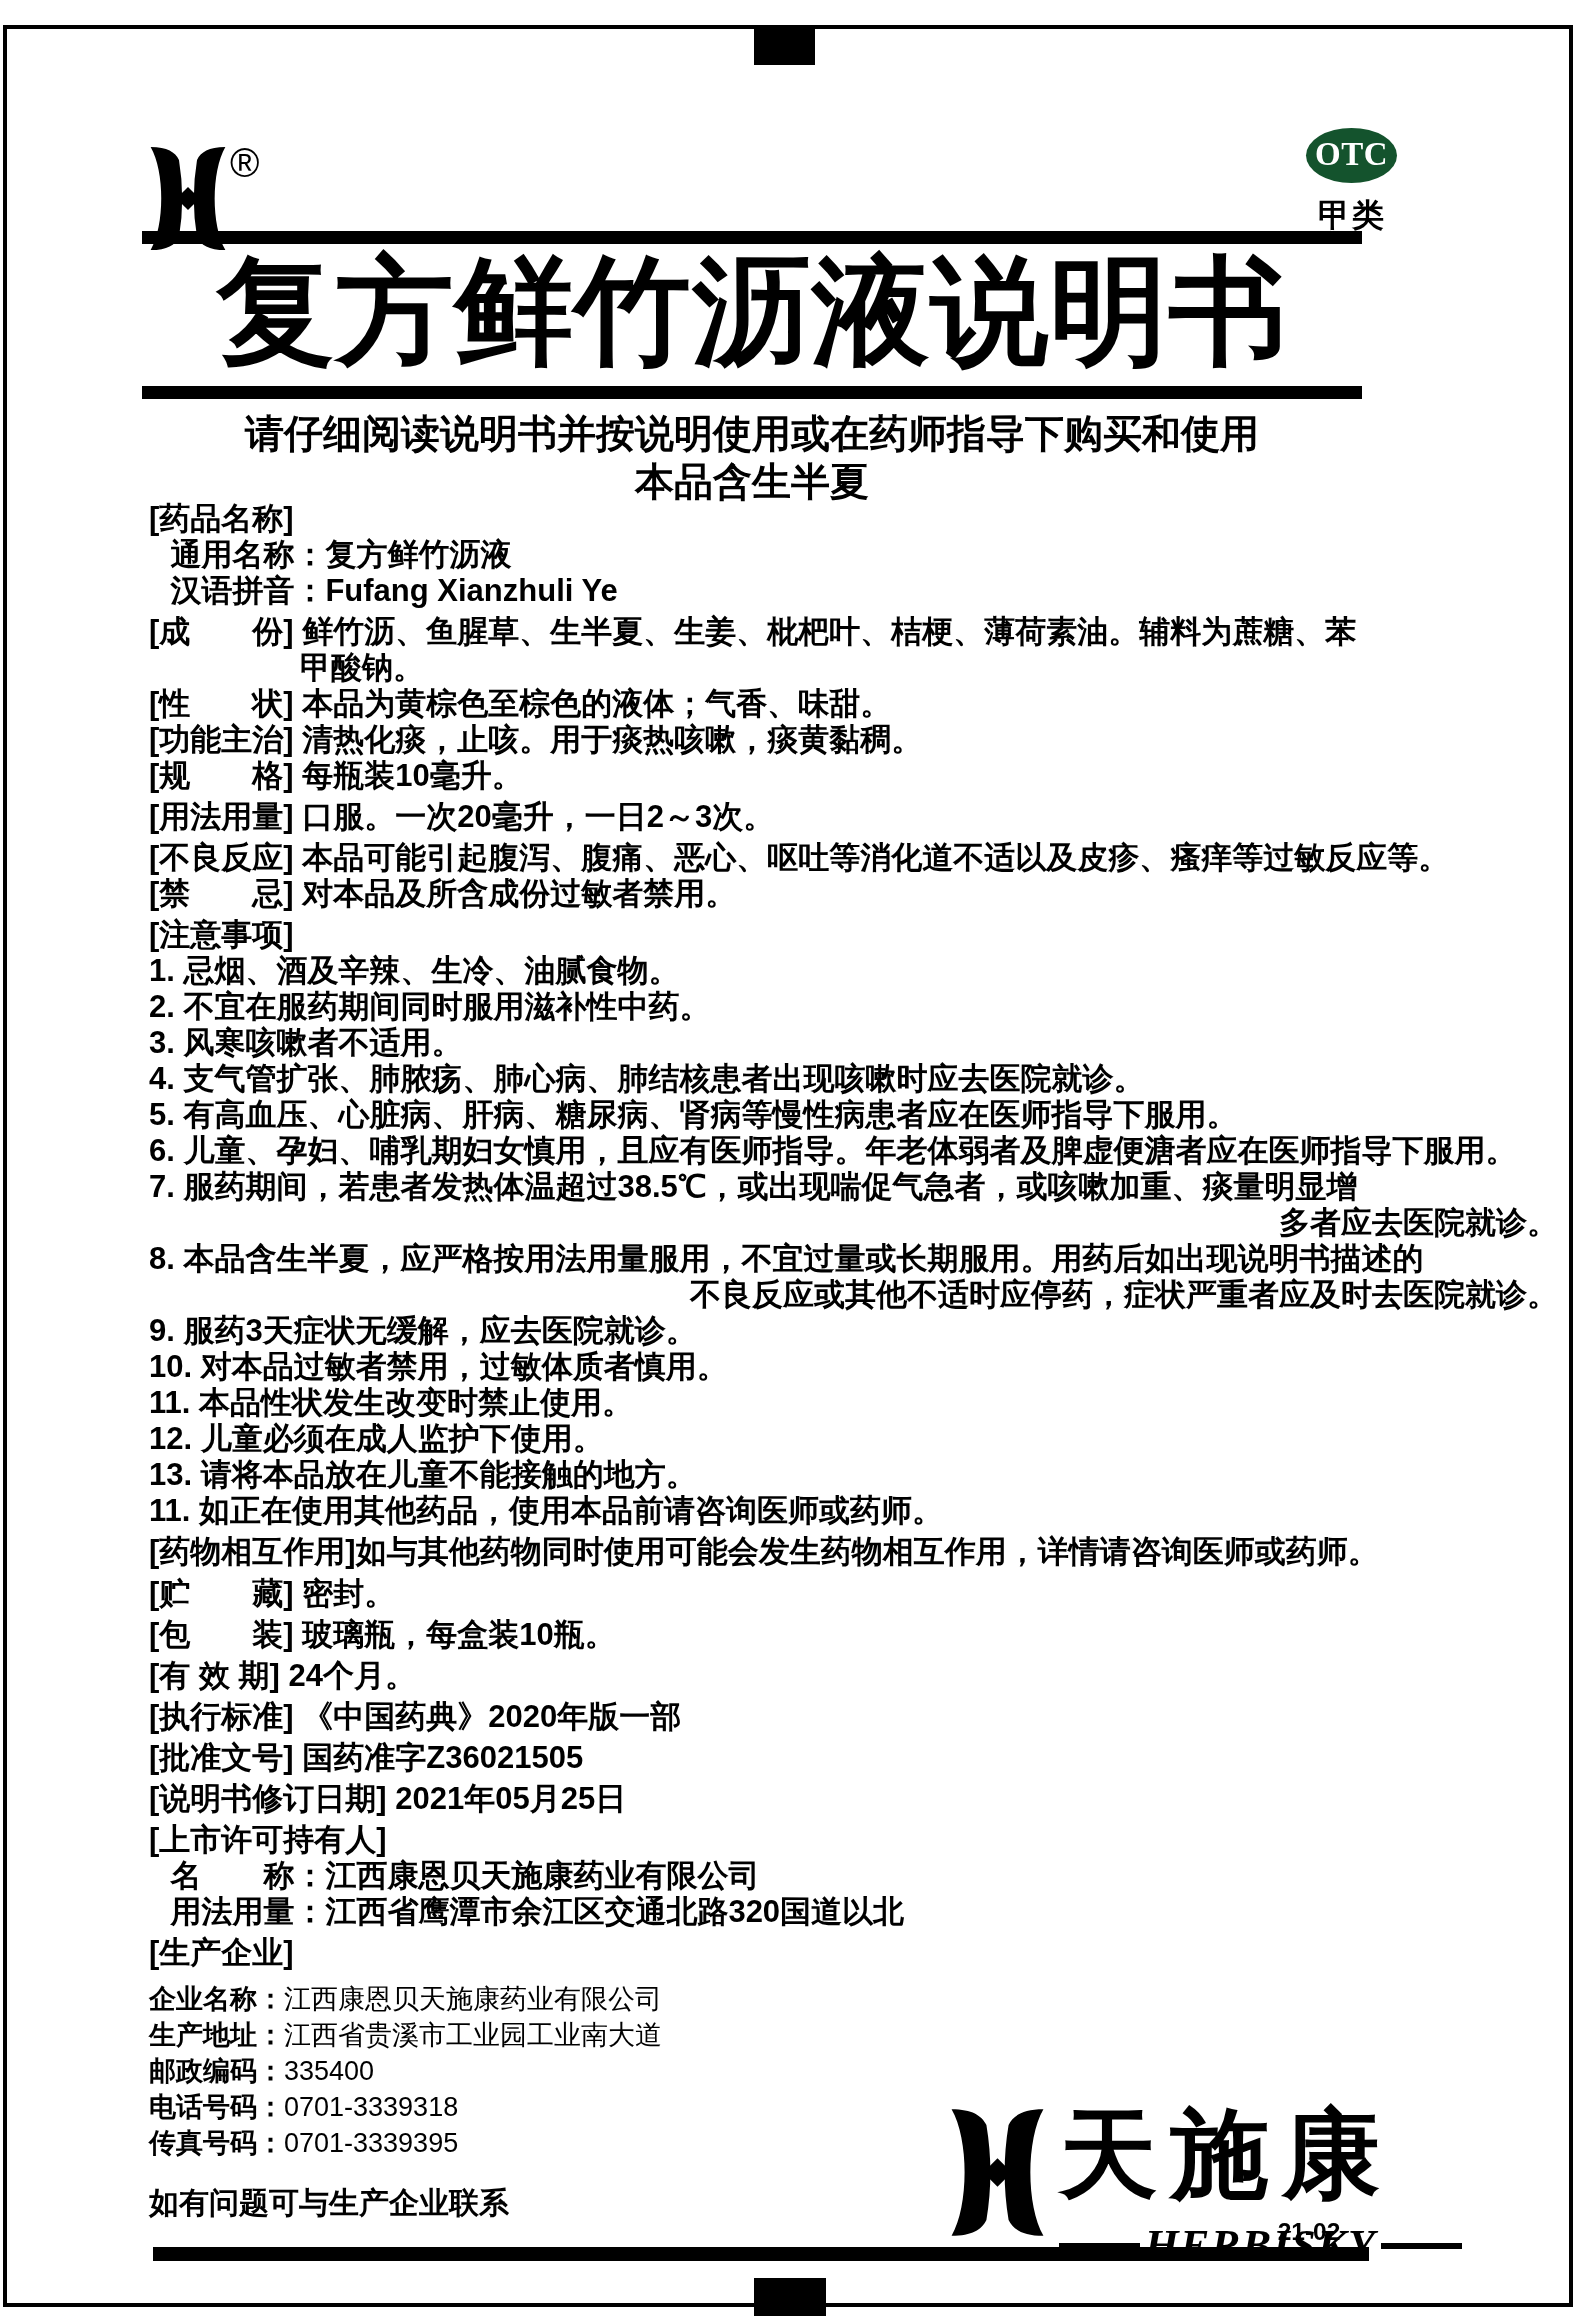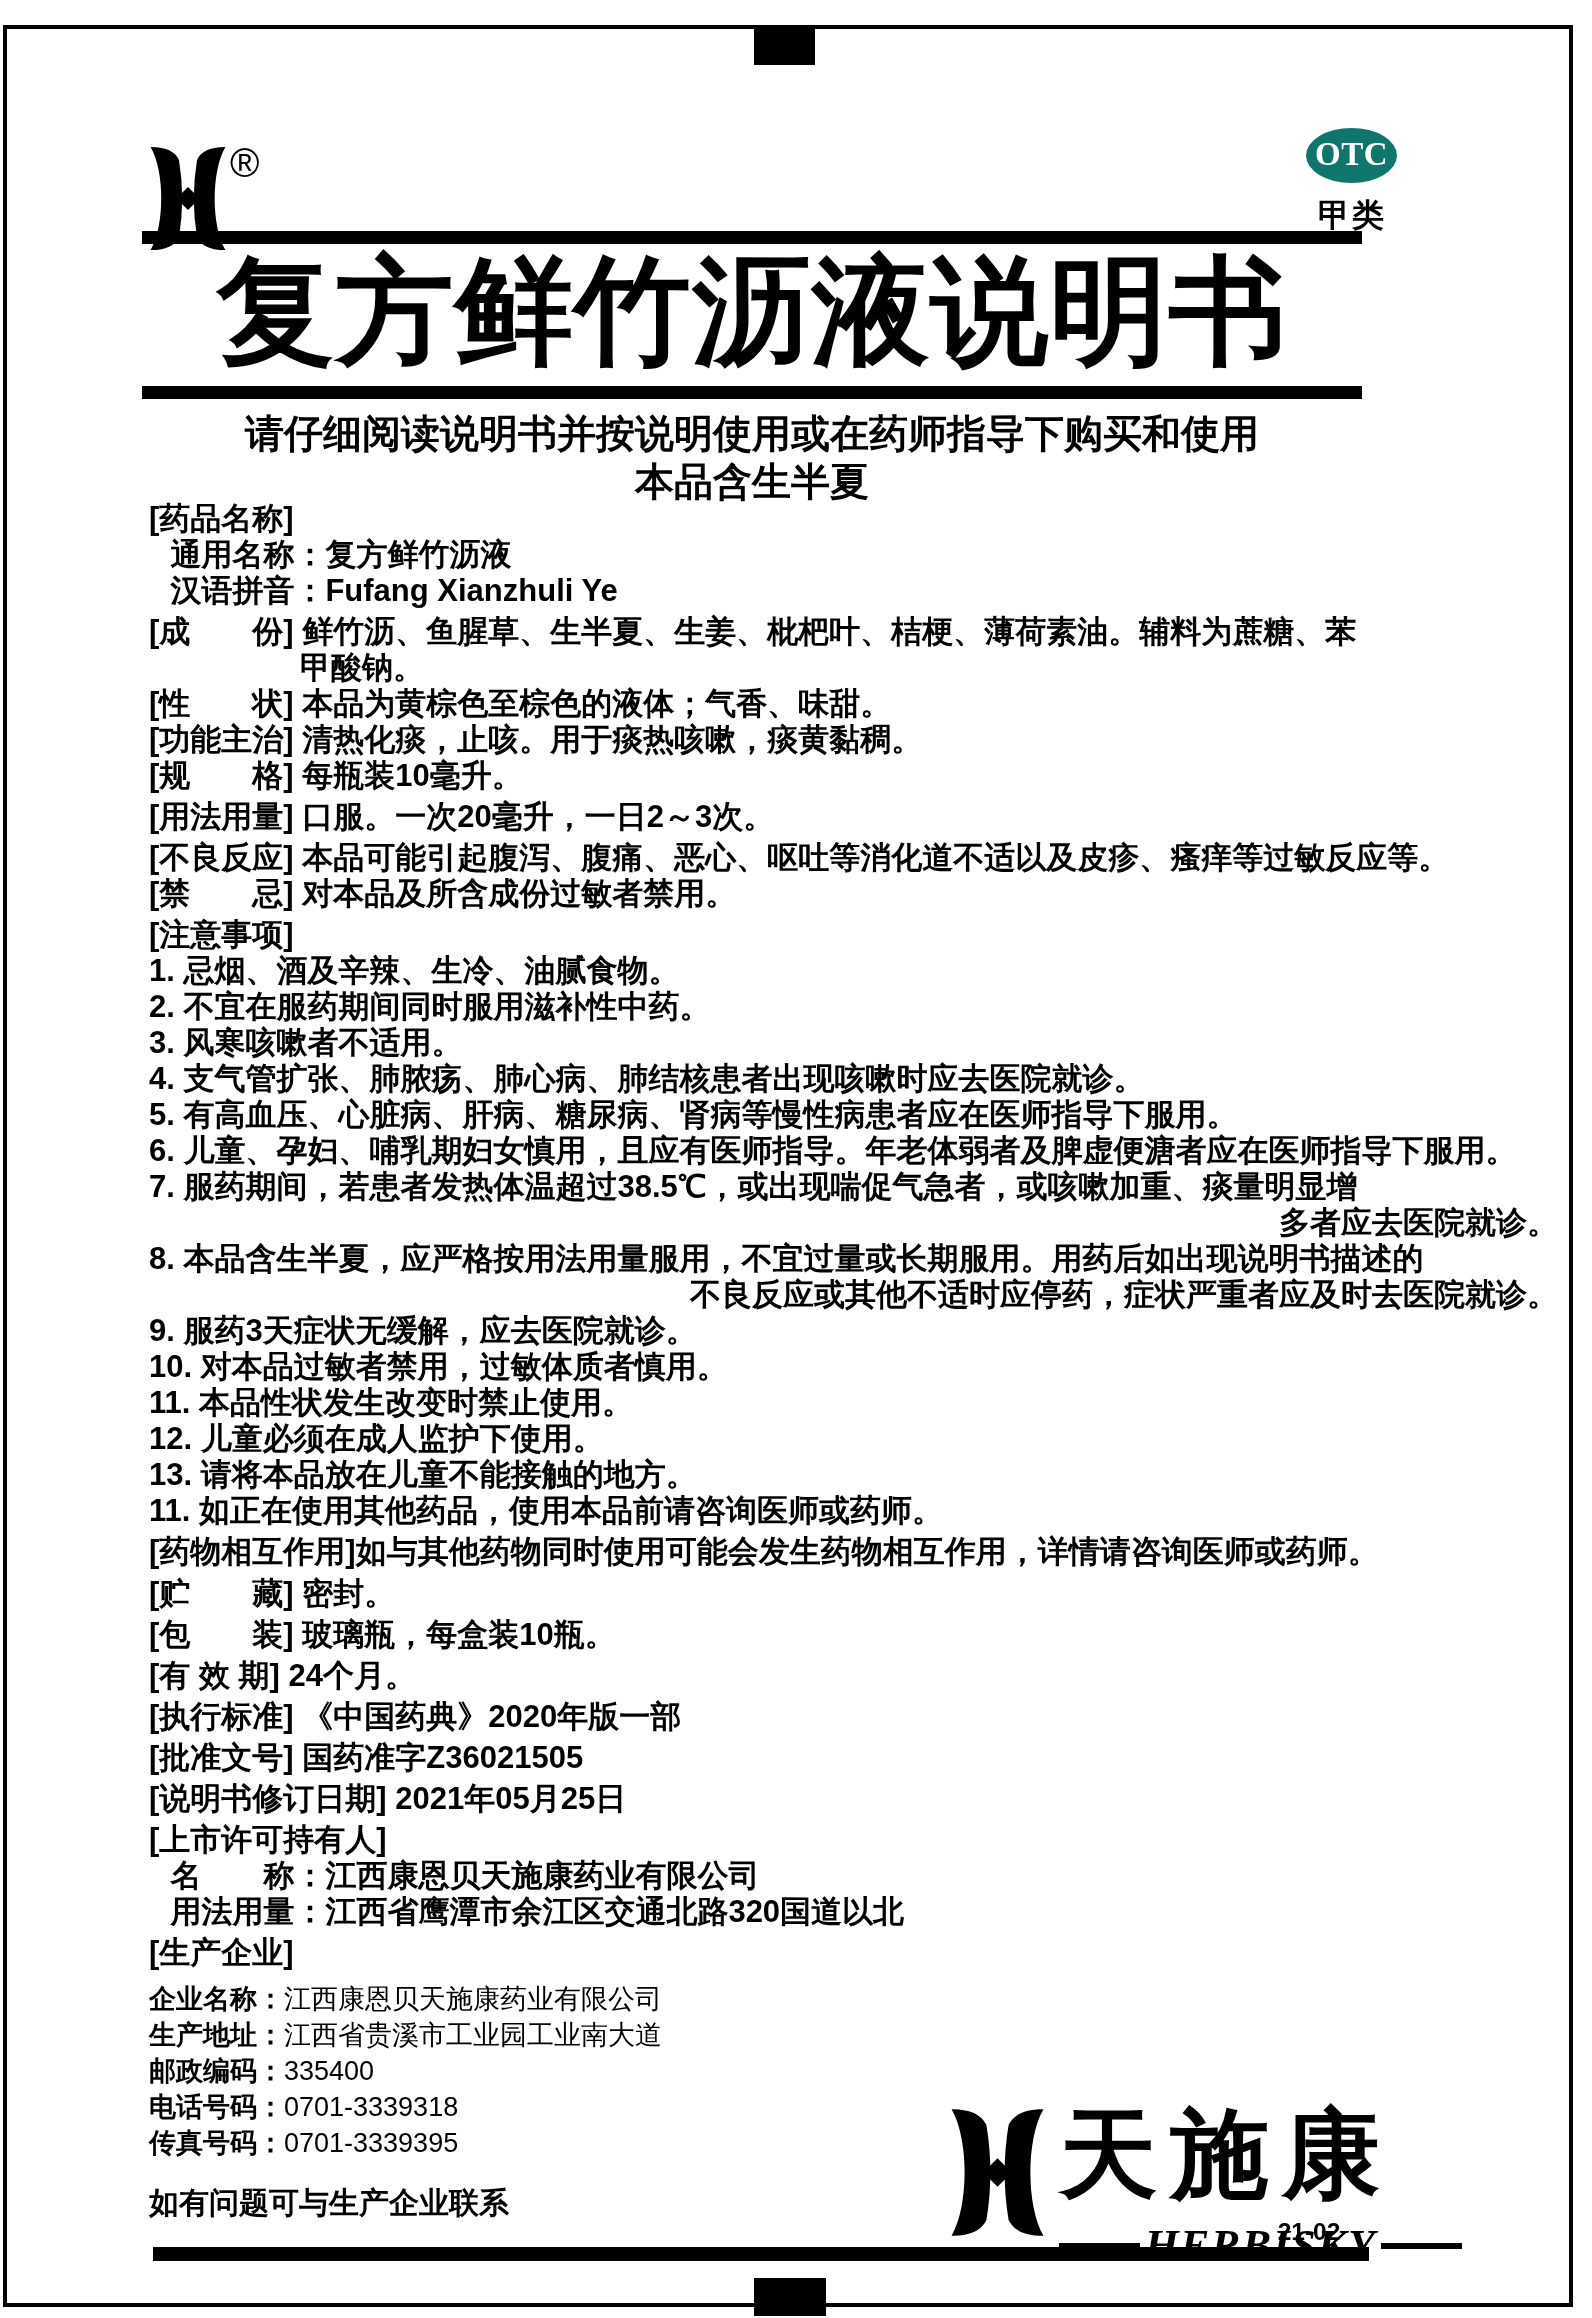--- a/index.html
+++ b/index.html
@@ -22,21 +22,21 @@
   .reg-mark.bottom{left:754px;top:2278px;width:72px;height:38px;}
 
   
   .brand{position:absolute;left:149px;top:147px;display:flex;align-items:flex-start;}
   .brand svg{width:78px;height:103px;}
   .brand .rsym{font-size:40px;font-weight:400;line-height:40px;margin-left:3.1px;margin-top:-4.1px;}
 
   
   .otc{position:absolute;left:1306px;top:128px;width:92px;text-align:center;}
   .otc-ellipse{
-    width:91px;height:55px;background:#0f766e;border-radius:50%;
+    width:91px;height:55px;background:#14532d;border-radius:50%;
     color:#fff;font-family:"Liberation Serif",serif;font-weight:700;
     font-size:33px;line-height:53px;text-align:center;letter-spacing:0.5px;
   }
   .otc-class{font-size:32px;font-weight:700;letter-spacing:2px;margin-top:11px;}
 
   .rule{position:absolute;left:142px;width:1220px;height:13.3px;background:#000;}
   .rule1{top:231px;}
   .rule2{top:386px;}
 
   .title{

